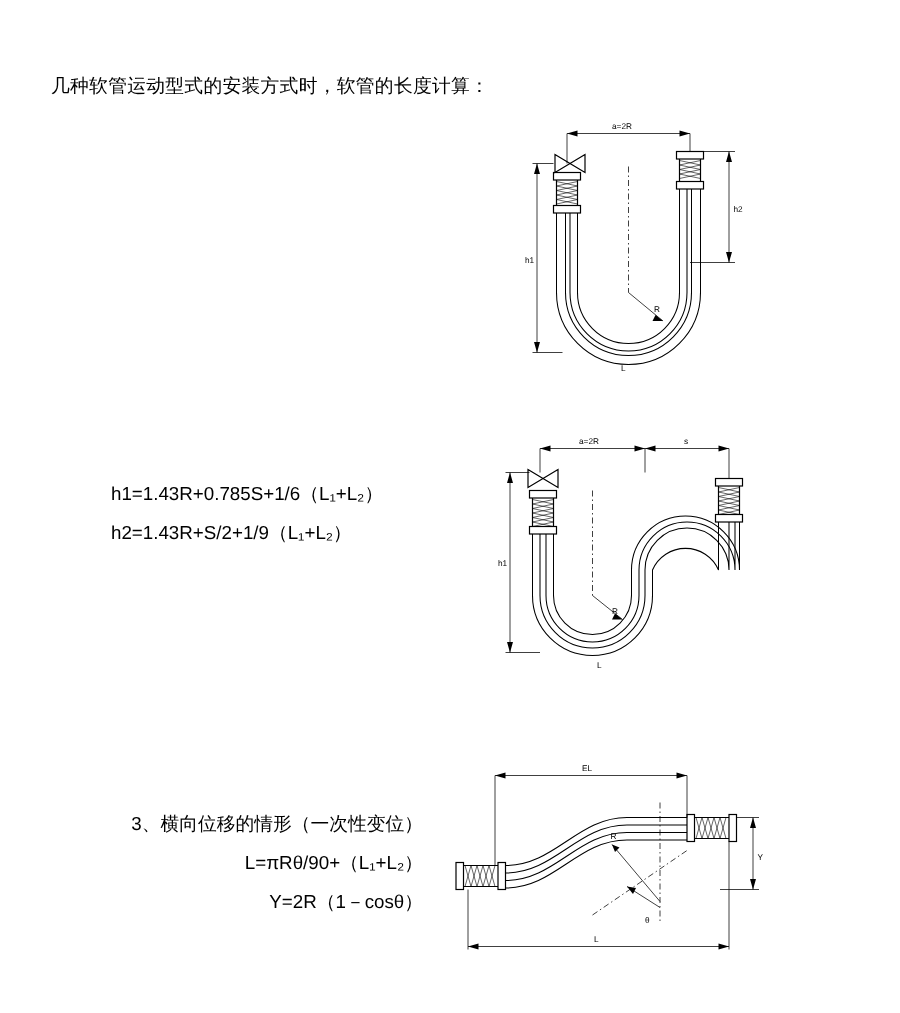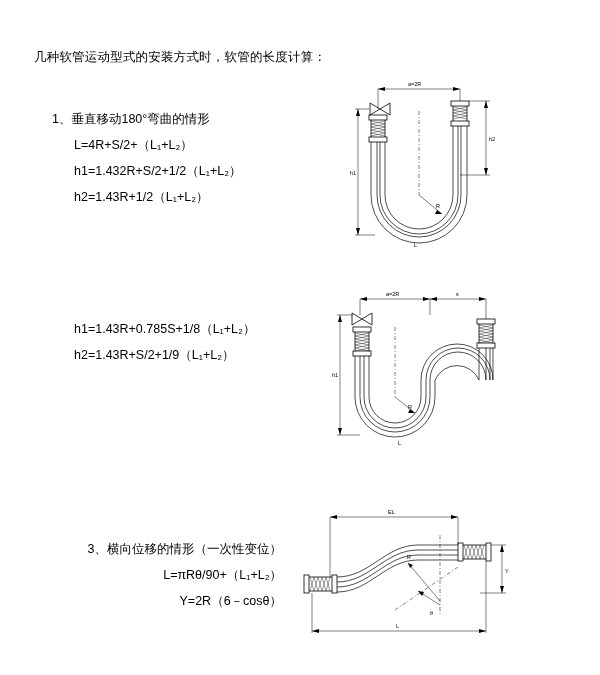--- a/index.html
+++ b/index.html
@@ -66,26 +66,20 @@
   .fl { fill: #000; }
   .lbl-s { font-family: "Liberation Sans", sans-serif; font-size: 5.5px; fill: #000; }
   .hatch { stroke: #000; stroke-width: 0.4; fill: none; }
 </style>
 </head>
 <body>
 
 <div class="page-title">几种软管运动型式的安装方式时，软管的长度计算：</div>
 
 <div class="section" id="section-1">
-  <div class="formula-block">
-    <div class="formula-heading">1、垂直移动180°弯曲的情形</div>
-    <div class="formula-line">L=4R+S/2+（L₁+L₂）</div>
-    <div class="formula-line">h1=1.432R+S/2+1/2（L₁+L₂）</div>
-    <div class="formula-line">h2=1.43R+1/2（L₁+L₂）</div>
-  </div>
 
   <div class="figure" id="fig-1">
     <svg width="210" height="190" viewBox="0 0 210 190">
 
       <line class="dim" x1="78" y1="14" x2="160" y2="14"></line>
       <path class="fl" d="M78,14 l7,-2 l0,4 z"></path>
       <path class="fl" d="M160,14 l-7,-2 l0,4 z"></path>
       <text class="lbl-s" x="108" y="11">a=2R</text>
 
       <line class="ln-thin" x1="78" y1="14" x2="78" y2="34"></line>
@@ -152,21 +146,21 @@
       <line class="ln-thin" x1="55" y1="34" x2="69" y2="34"></line>
       <line class="ln-thin" x1="55" y1="160" x2="75" y2="160"></line>
 
       <text class="lbl-s" x="114" y="172">L</text>
     </svg>
   </div>
 </div>
 
 <div class="section" id="section-2">
   <div class="formula-block">
-    <div class="formula-line">h1=1.43R+0.785S+1/8（L₁+L₂）</div>
+    <div class="formula-line">h1=1.43R+0.785S+1/6（L₁+L₂）</div>
     <div class="formula-line">h2=1.43R+S/2+1/9（L₁+L₂）</div>
   </div>
 
   <div class="figure" id="fig-2">
     <svg width="210" height="180" viewBox="0 0 210 180">
 
       <line class="dim" x1="60" y1="14" x2="130" y2="14"></line>
       <path class="fl" d="M60,14 l7,-2 l0,4 z"></path>
       <path class="fl" d="M130,14 l-7,-2 l0,4 z"></path>
       <text class="lbl-s" x="86" y="11">a=2R</text>
@@ -241,21 +235,21 @@
 
       <text class="lbl-s" x="98" y="160">L</text>
     </svg>
   </div>
 </div>
 
 <div class="section" id="section-3">
   <div class="formula-block">
     <div class="formula-heading">3、横向位移的情形（一次性变位）</div>
     <div class="formula-line">L=πRθ/90+（L₁+L₂）</div>
-    <div class="formula-line">Y=2R（6－cosθ）</div>
+    <div class="formula-line">Y=2R（1－cosθ）</div>
   </div>
 
   <div class="figure" id="fig-3">
     <svg width="230" height="150" viewBox="0 0 230 150">
 
       <line class="dim" x1="40" y1="12" x2="168" y2="12"></line>
       <path class="fl" d="M40,12 l7,-2 l0,4 z"></path>
       <path class="fl" d="M168,12 l-7,-2 l0,4 z"></path>
       <text class="lbl-s" x="98" y="9">EL</text>
       <line class="ln-thin" x1="40" y1="12" x2="40" y2="72"></line>

